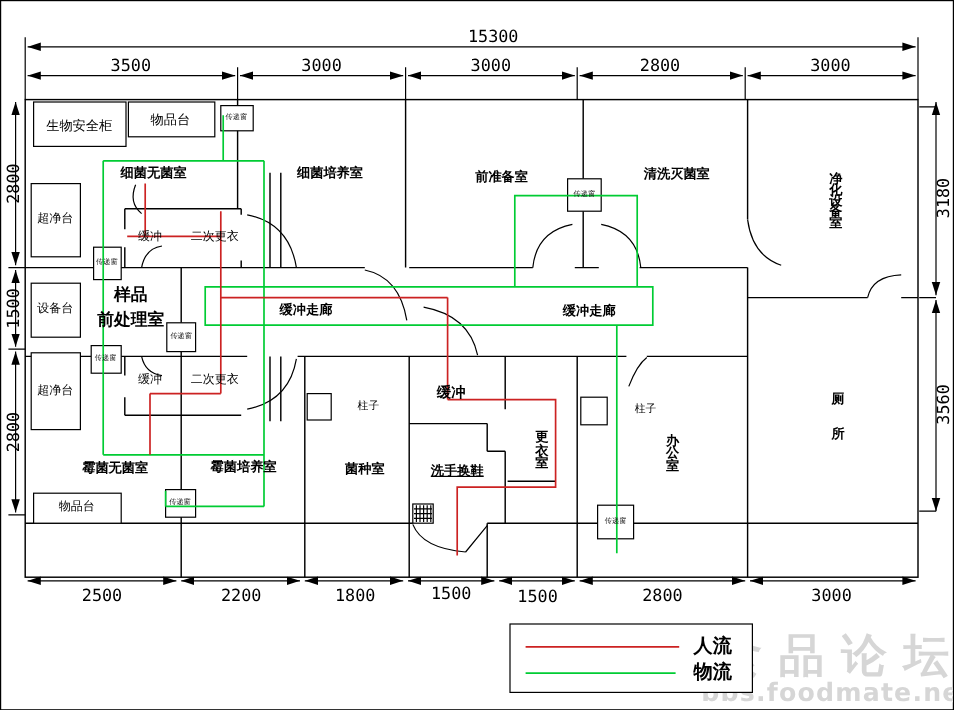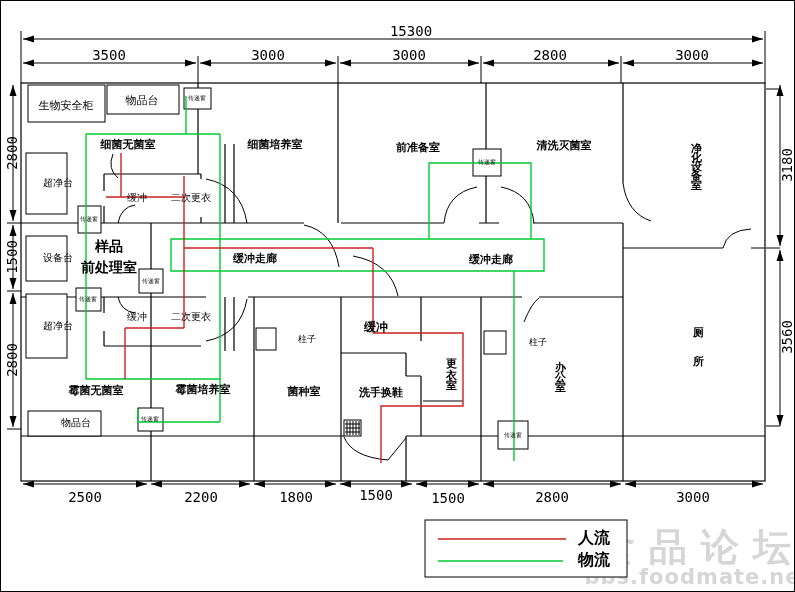--- a/index.html
+++ b/index.html
@@ -11,21 +11,21 @@
   .stage svg{position:absolute;left:0;top:0;z-index:2;}
   .lbl{
     position:absolute;transform:translate(-50%,-50%);
     white-space:nowrap;color:#000;z-index:3;line-height:1;
     font-family:"DejaVu Sans",sans-serif;
   }
   .big{font-size:11px;font-weight:bold;}
   .mid{font-size:14px;font-weight:bold;}
   .sm12b{font-size:12px;font-weight:bold;}
   .sm11{font-size:11px;}
-  .sm10{font-size:10px;margin-left:12px;}
+  .sm10{font-size:10px;}
   .sm9{font-size:9px;margin-left:19px;}
   .sm6{font-size:6px;color:#111;}
   .dim{font-size:14px;font-family:"DejaVu Sans Mono","DejaVu Sans",monospace;}
   .rot{transform:translate(-50%,-50%) rotate(-90deg);}
   .vert{writing-mode:vertical-rl;text-orientation:upright;transform:translate(-50%,-50%);}
   .ls9{letter-spacing:9px;}
   .ls10{letter-spacing:10px;}
   .ls28{letter-spacing:28px;}
   .leg{font-size:16px;font-weight:bold;}
   .wm{
@@ -204,21 +204,21 @@
   <div class="lbl big" style="left:563px;top:144px;">清洗灭菌室</div>
   <div class="lbl big vert ls9" style="left:695px;top:155px;">净化设备室</div>
   <div class="lbl mid" style="left:108px;top:245px;">样品</div>
   <div class="lbl mid" style="left:108px;top:266px;">前处理室</div>
   <div class="lbl big" style="left:254px;top:257px;">缓冲走廊</div>
   <div class="lbl big" style="left:490px;top:258px;">缓冲走廊</div>
   <div class="lbl big vert ls28" style="left:697px;top:345px;">厕所</div>
   <div class="lbl big" style="left:95px;top:389px;">霉菌无菌室</div>
   <div class="lbl big" style="left:202px;top:388px;">霉菌培养室</div>
   <div class="lbl big" style="left:303px;top:390px;">菌种室</div>
-  <div class="lbl big" style="left:380px;top:391px;">洗手换鞋</div>
+  <div class="lbl big" style="left:380px;top:391px;text-decoration:underline;">洗手换鞋</div>
   <div class="lbl big vert ls10" style="left:450px;top:364px;">更衣室</div>
   <div class="lbl big vert ls10" style="left:559px;top:366px;">办公室</div>
 
   <div class="lbl sm11" style="left:65px;top:104px;">生物安全柜</div>
   <div class="lbl sm11" style="left:141px;top:99px;">物品台</div>
   <div class="lbl sm10" style="left:45px;top:182px;">超净台</div>
   <div class="lbl sm10" style="left:45px;top:257px;">设备台</div>
   <div class="lbl sm10" style="left:45px;top:325px;">超净台</div>
   <div class="lbl sm10" style="left:63px;top:422px;">物品台</div>
 

